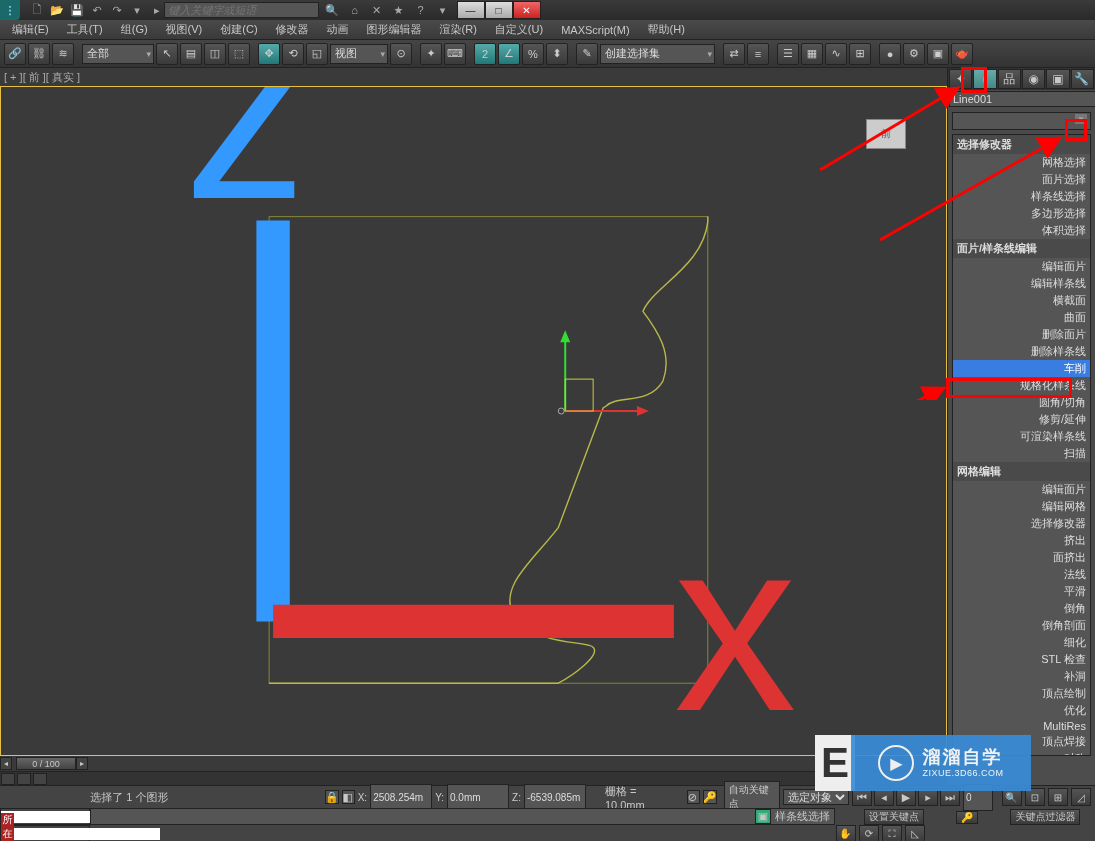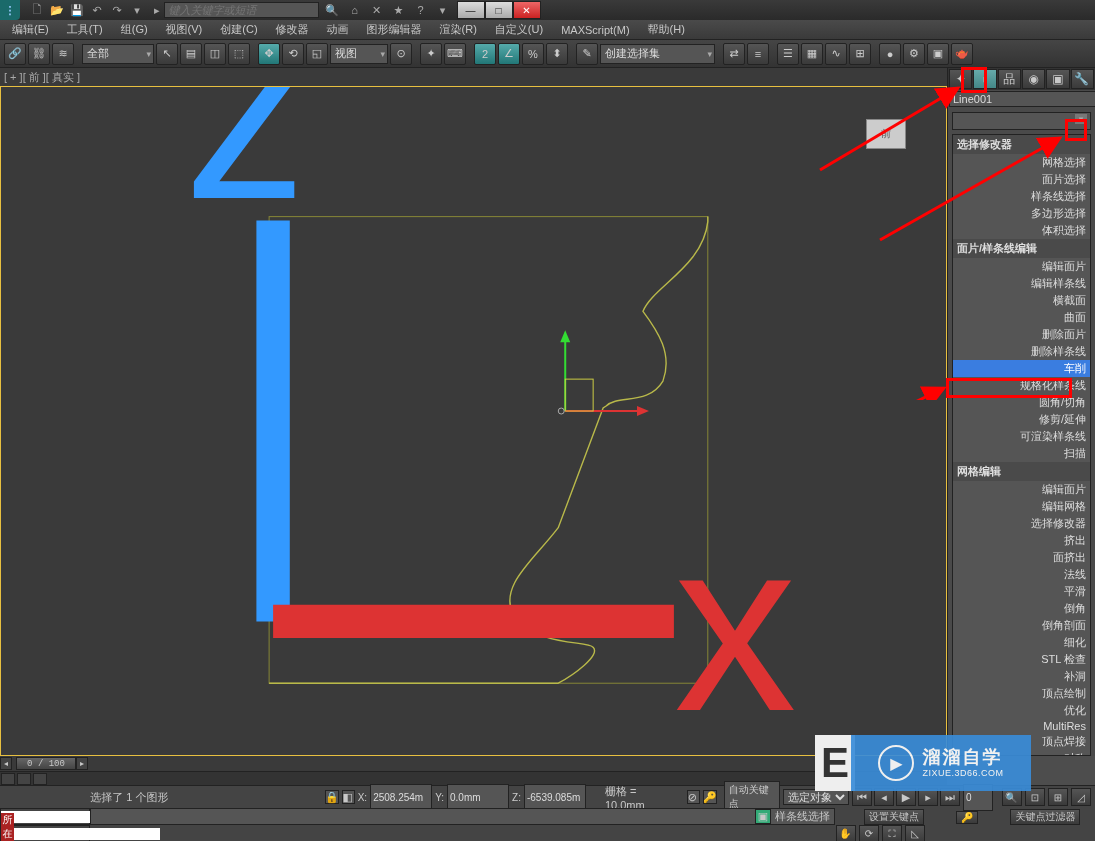--- a/index.html
+++ b/index.html
@@ -44,21 +44,21 @@
 .mod-combo:after { content:"▾"; position:absolute; right:3px; top:1px; font-size:9px; color:#aaa; background:#777; width:12px; text-align:center;}
 .mod-list { flex:1; overflow-y:auto; margin:4px 4px 0; background:#555; border:1px solid #222; }
 .mod-list::-webkit-scrollbar { width:10px; }
 .mod-list::-webkit-scrollbar-track { background:#444; }
 .mod-list::-webkit-scrollbar-thumb { background:#777; border:1px solid #333;}
 .mod-header { padding:2px 4px; color:#ddd; font-weight:bold; background:#4a4a4a; }
 .mod-item { padding:1px 4px 1px 14px; color:#ddd; cursor:default;text-align:right; }
 .mod-item.sel { background:#3a7de0; color:#fff; }
 
 .timeslider { position:absolute; left:0; right:148px; bottom:70px; height:15px; background:#3a3a3a; display:flex; align-items:center;}
-.timeslider .handle { width:60px; height:13px; background:linear-gradient(#666,#444); border:1px solid #222; margin-left:4px; display:flex; align-items:center; justify-content:center; font-size:9px;font-family:Liberation Mono, monospace;}
+.timeslider .handle { width:60px; height:13px; background:linear-gradient(#666,#444); border:1px solid #222; margin-left:4px; display:flex; align-items:center; justify-content:center; font-size:9px;}
 .timeslider .nav { width:12px; height:13px; background:#444; border:1px solid #222; display:flex; align-items:center; justify-content:center; font-size:8px;}
 
 .trackbar { position:absolute; left:0; right:148px; bottom:56px; height:14px; background:#333; border-top:1px solid #222;}
 .trackbar .icons { display:flex; gap:2px; padding:1px;}
 .trackbar .icons span { width:14px; height:12px; background:#444; border:1px solid #222;}
 
 .statusbar { position:absolute; left:0; right:0; bottom:0; height:56px; background:#444; border-top:1px solid #222; display:flex; flex-direction:column;}
 .coord-row { height:22px; display:flex; align-items:center; gap:3px; padding:0 4px;}
 .coord-row input { width:62px; height:27px; background:#555; border:1px solid #222; color:#ddd; padding:0 2px; font-size:10px;}
 .coord-row .lbl { color:#ccc; font-size:10px;}

